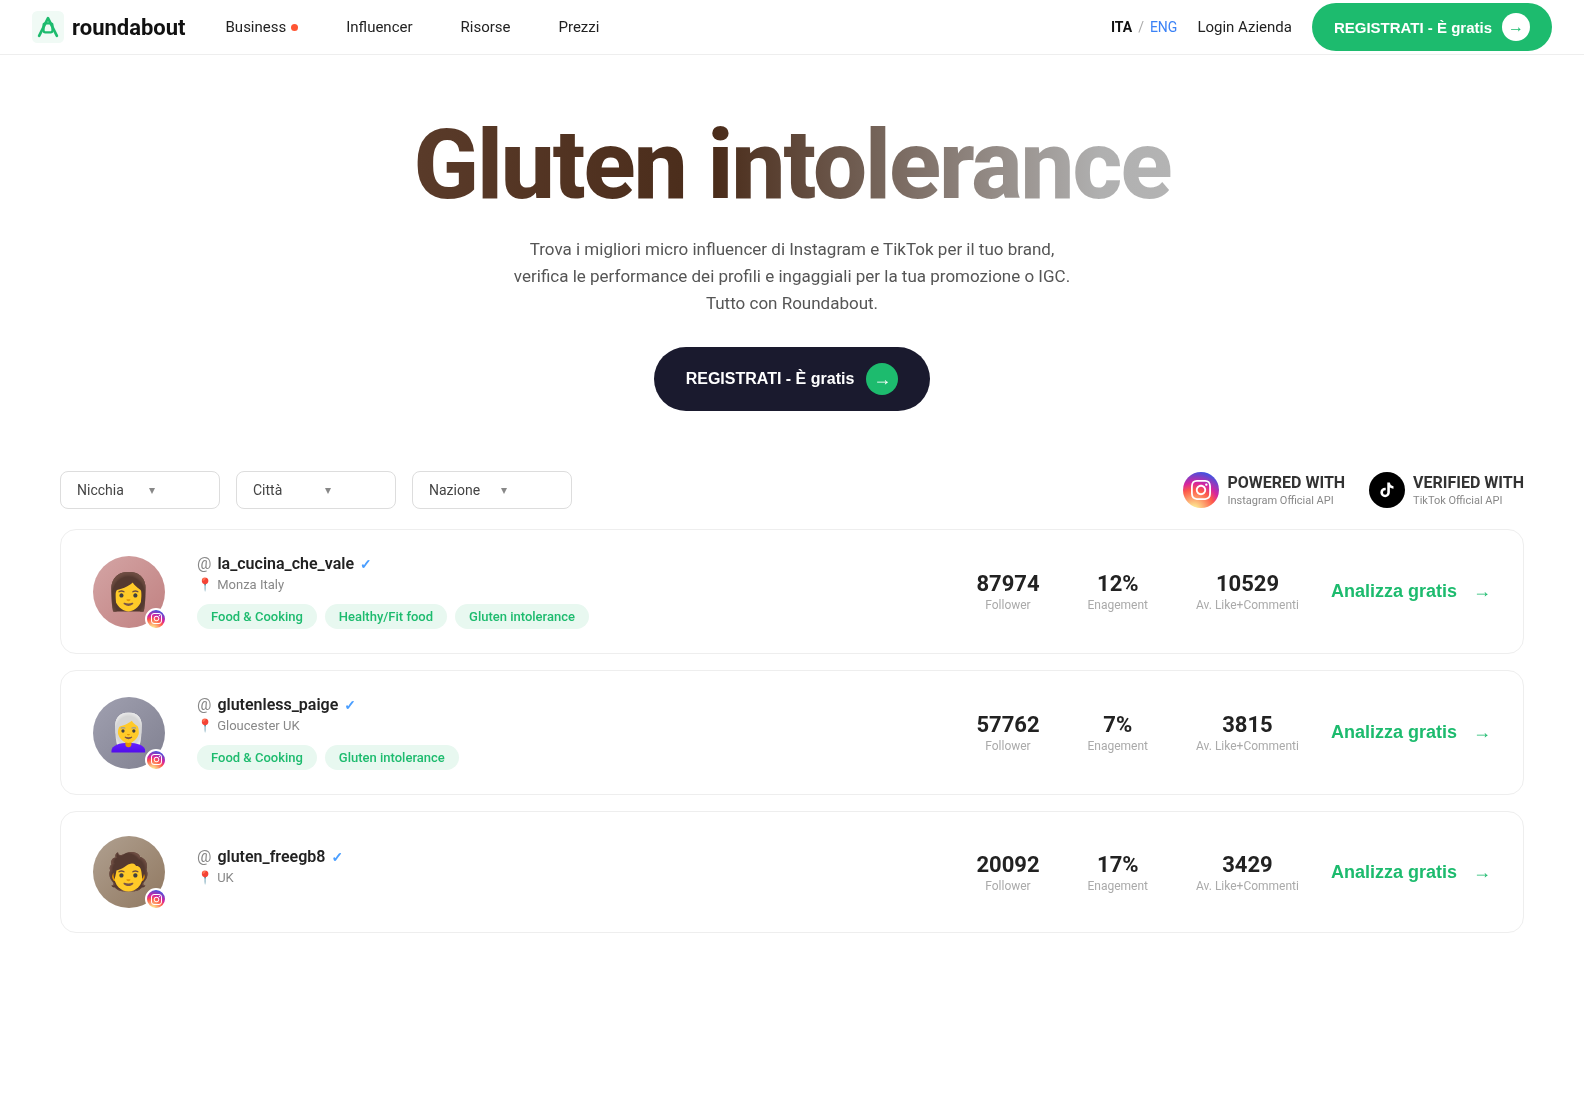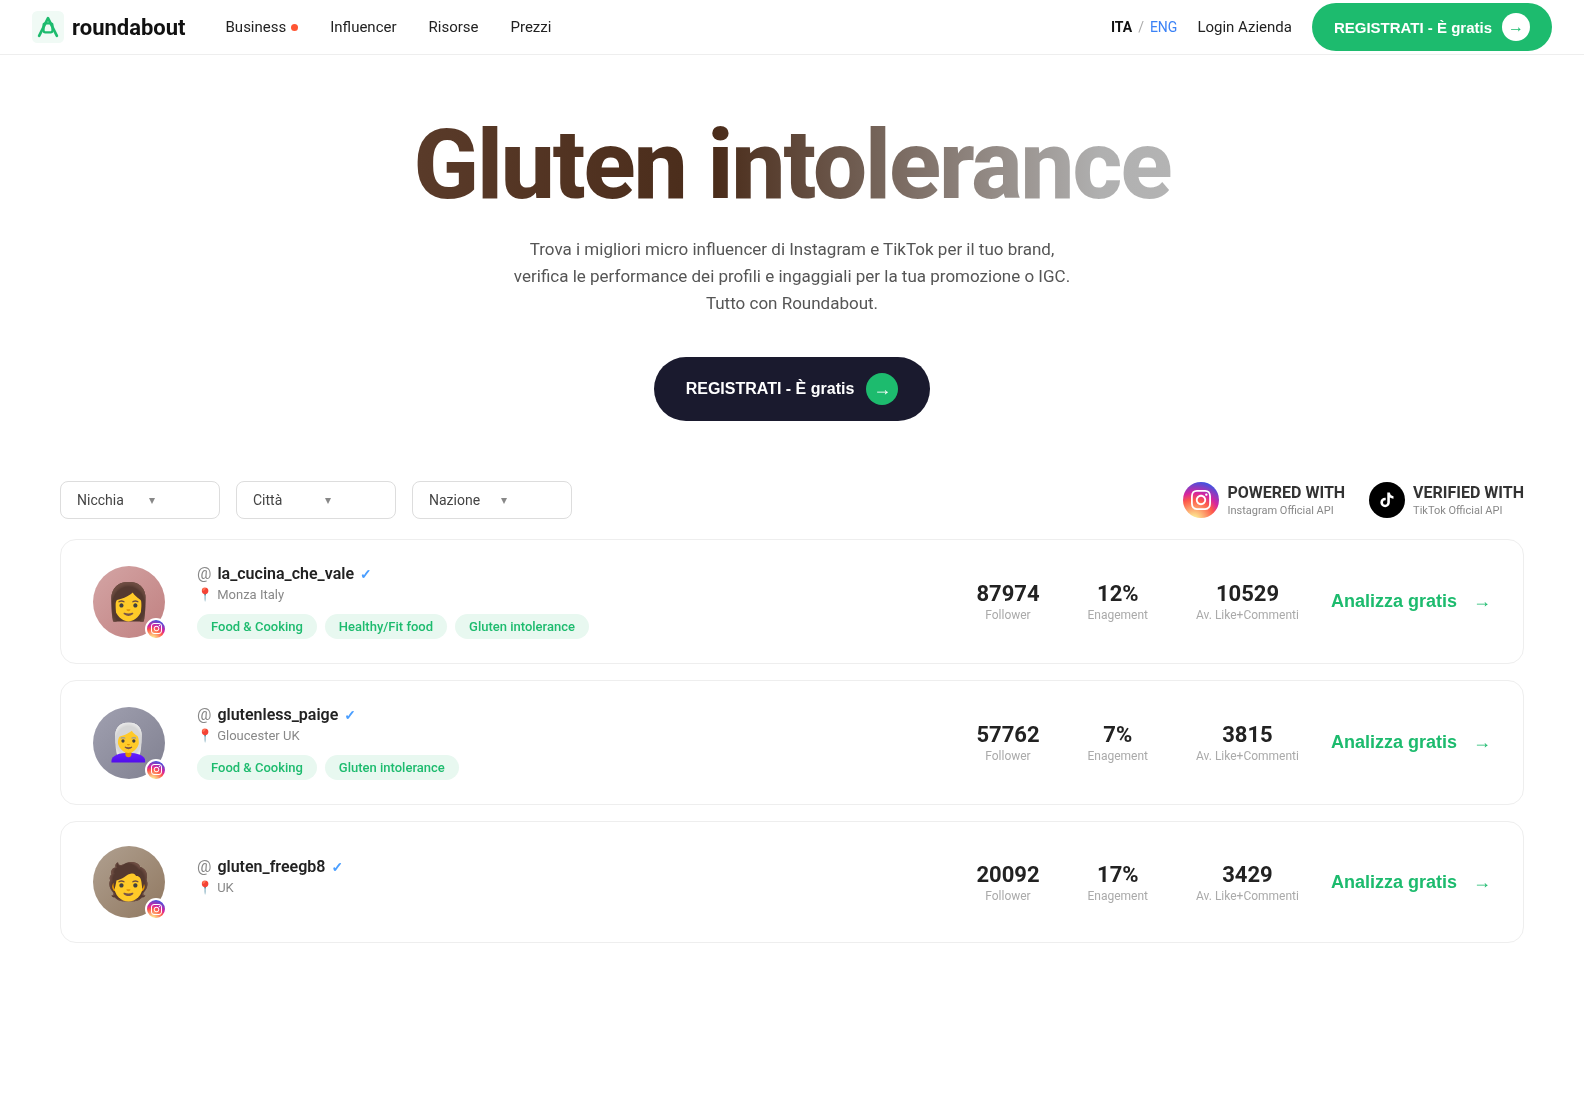--- a/index.html
+++ b/index.html
@@ -6,21 +6,21 @@
     body { font-family: -apple-system, BlinkMacSystemFont, 'Segoe UI', Roboto, sans-serif; background: #fff; color: #222; }
 
     
     .navbar {
       display: flex; align-items: center; padding: 0 32px; height: 55px;
       border-bottom: 1px solid #eee; background: #fff; position: sticky; top: 0; z-index: 100;
     }
     .logo-wrap { display: flex; align-items: center; gap: 8px; margin-right: 40px; text-decoration: none; }
     .logo-icon { width: 32px; height: 32px; }
     .logo-text { font-size: 22px; font-weight: 700; color: #111; }
-    .nav-links { display: flex; align-items: center; gap: 32px; flex: 1; }
+    .nav-links { display: flex; align-items: center; gap: 48px; flex: 1; }
     .nav-link { font-size: 15px; color: #222; text-decoration: none; display: flex; align-items: center; gap: 5px; }
     .nav-dot { width: 7px; height: 7px; border-radius: 50%; background: #ff5533; display: inline-block; }
     .nav-right { display: flex; align-items: center; gap: 20px; margin-left: auto; }
     .lang-switcher { display: flex; align-items: center; gap: 6px; font-size: 14px; }
     .lang-active { font-weight: 700; color: #111; }
     .lang-sep { color: #aaa; }
     .lang-inactive { color: #3b82f6; }
     .login-link { font-size: 15px; color: #222; text-decoration: none; }
     .register-btn {
       background: #1dbb6e; color: #fff; border: none; border-radius: 50px;
@@ -35,21 +35,21 @@
 
     
     .hero { text-align: center; padding: 60px 20px 40px; }
     .hero-title-big {
       font-size: 96px; font-weight: 800; line-height: 1.05;
       background: linear-gradient(90deg, #b0b0b0 0%, #5a3b2a 25%, #4a2c1a 45%, #b0b0b0 70%, #c8c8c8 100%);
       -webkit-background-clip: text; -webkit-text-fill-color: transparent; background-clip: text;
       letter-spacing: -2px;
     }
     .hero-title-sub { font-size: 52px; font-weight: 700; color: #222; margin-top: 4px; }
-    .hero-desc { font-size: 17px; color: #555; max-width: 560px; margin: 20px auto 40px; line-height: 1.6; }
+    .hero-desc { font-size: 17px; color: #555; max-width: 560px; margin: 20px auto 30px; line-height: 1.6; }
     .hero-cta {
       display: inline-flex; align-items: center; gap: 12px;
       background: #1a1a2e; color: #fff; border: none; border-radius: 50px;
       padding: 16px 32px; font-size: 16px; font-weight: 700; cursor: pointer;
     }
     .hero-cta .arrow-circle {
       width: 32px; height: 32px; border-radius: 50%; background: #1dbb6e;
       display: flex; align-items: center; justify-content: center;
     }
     .hero-cta .arrow-circle span { color: #fff; font-size: 18px; }

